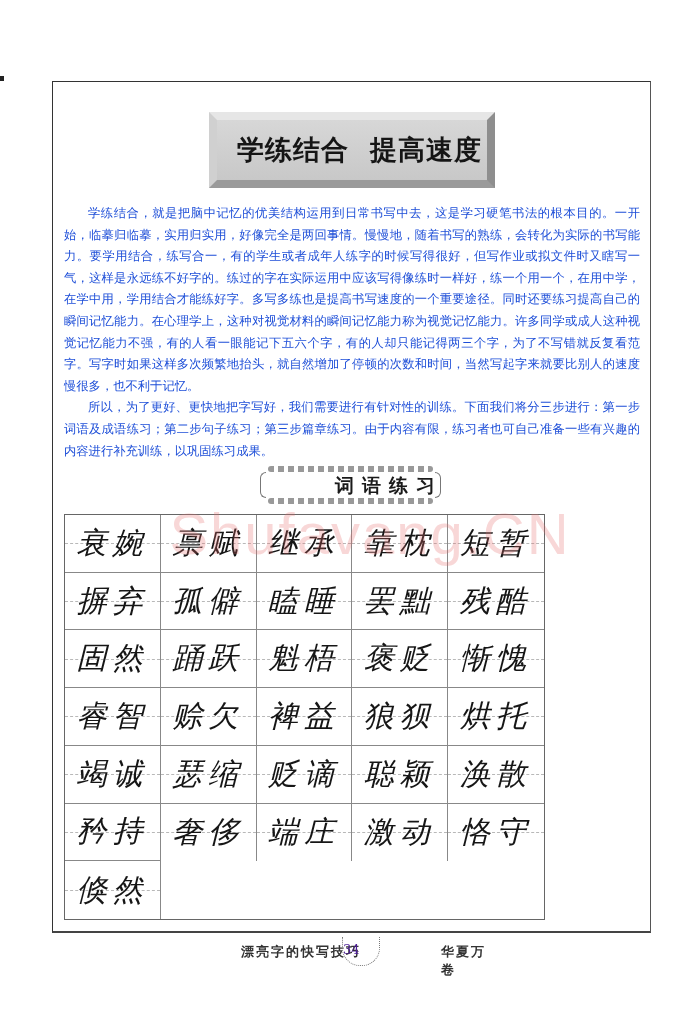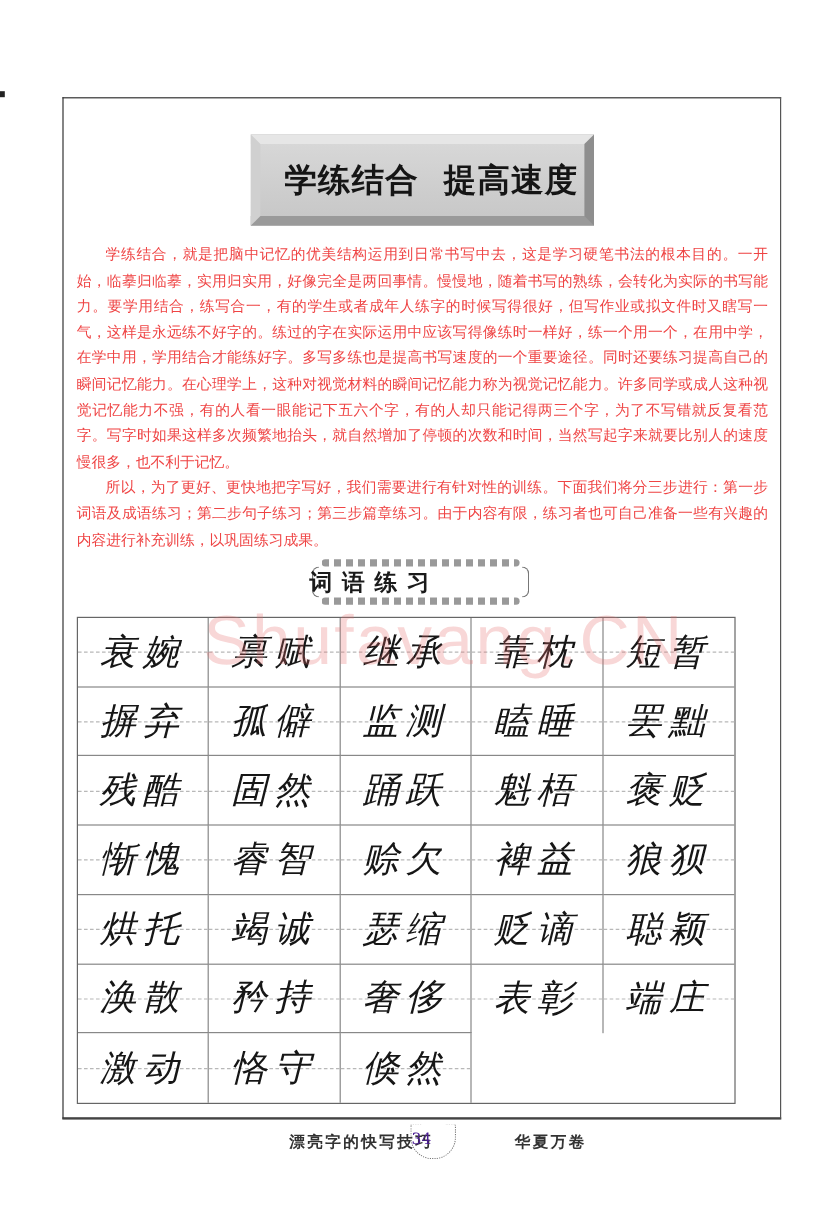--- a/index.html
+++ b/index.html
@@ -24,45 +24,45 @@
     border-right:8px solid #8e8e8e; border-bottom:8px solid #9a9a9a;
     box-sizing:border-box;
   }
   .title-text {
     position:absolute; left:0; right:0; top:20px; text-align:center;
     font-family:"DejaVu Sans", sans-serif; font-weight:bold; font-size:27px; color:#151515;
     letter-spacing:1px; white-space:pre;margin-left:15px;
   }
   .body-text {
     position:absolute; left:64px; top:203px; width:576px;
-    font-family:Liberation Mono, monospace; font-size:12.3px; line-height:21.6px; color:#ef4444;
+    font-family:Liberation Serif, serif; font-size:12.3px; line-height:21.6px; color:#1d4ed8;
     text-align:justify;
   }
   .body-text p { margin:0; text-indent:24px; }
   .section-header {
     position:absolute; left:258px; top:464px; width:185px; height:42px;
   }
   .section-header .wave-top, .section-header .wave-bottom {
     position:absolute; left:10px; right:10px; height:6px;
     background: repeating-linear-gradient(90deg, #777 0 6px, transparent 6px 10px);
     border-radius:3px; opacity:.75;
   }
   .section-header .wave-top { top:2px; }
   .section-header .wave-bottom { bottom:2px; }
   .section-header .bracket-left, .section-header .bracket-right {
     position:absolute; top:8px; bottom:8px; width:5px; border:1.5px solid #777;
   }
   .section-header .bracket-left { left:2px; border-right:none; border-radius:6px 0 0 6px; }
   .section-header .bracket-right { right:2px; border-left:none; border-radius:0 6px 6px 0; }
   .section-title {
-    position:absolute; left:0; right:0; top:9px; text-align:left;
+    position:absolute; left:0; right:0; top:9px; text-align:right;
     font-family:"DejaVu Sans", sans-serif; font-weight:bold; font-size:19px; letter-spacing:8px; color:#1a1a1a;
   }
   .grid {
-    position:absolute; left:64px; top:514px; width:549px; height:406px;
+    position:absolute; left:64px; top:514px; width:481px; height:406px;
     border:1px solid #666; box-sizing:border-box;
     display:grid; grid-template-columns: repeat(5, 1fr); grid-template-rows: repeat(7, 1fr);
   }
   .cell {
     position:relative; border-right:1px solid #888; border-bottom:1px solid #888;
     display:flex; align-items:center; justify-content:center;
   }
   .cell:nth-child(5n) { border-right:none; }
   .cell:nth-last-child(-n+5) { border-bottom:none; }
   .cell:after {
@@ -81,21 +81,21 @@
   }
   .footer {
     position:absolute; left:212px; top:937px; width:280px; height:30px;
   }
   .footer-left, .footer-right {
     position:absolute; top:6px; font-family:"DejaVu Sans", sans-serif; font-weight:bold; font-size:13px; color:#333;
     letter-spacing:2px;
     margin-left:29px;
   }
   .footer-left { left:0; }
-  .footer-right { left:188px; }
+  .footer-right { left:200px; }
   .page-number {
     position:absolute; left:130px; top:0; width:36px; height:28px;
     border-left:1.5px dotted #777; border-right:1.5px dotted #777; border-bottom:1.5px dotted #777;
     border-radius:0 0 18px 18px; 
     font-family:"DejaVu Serif", serif; font-size:13px; line-height:26px; color:#4c1d95;
   }
 </style>
 </head>
 <body>
 
@@ -137,23 +137,20 @@
   <div class="cell">
       <span class="cell-text">短暂</span>
     </div>
   <div class="cell">
       <span class="cell-text">摒弃</span>
     </div>
   <div class="cell">
       <span class="cell-text">孤僻</span>
     </div>
   <div class="cell">
-      <span class="cell-text">监测</span>
-    </div>
-  <div class="cell">
       <span class="cell-text">瞌睡</span>
     </div>
 
   <div class="cell">
       <span class="cell-text">罢黜</span>
     </div>
   <div class="cell">
       <span class="cell-text">残酷</span>
     </div>
   <div class="cell">
@@ -204,23 +201,20 @@
   <div class="cell">
       <span class="cell-text">涣散</span>
     </div>
   <div class="cell">
       <span class="cell-text">矜持</span>
     </div>
   <div class="cell">
       <span class="cell-text">奢侈</span>
     </div>
 
-  <div class="cell">
-      <span class="cell-text">表彰</span>
-    </div>
   <div class="cell">
       <span class="cell-text">端庄</span>
     </div>
   <div class="cell">
       <span class="cell-text">激动</span>
     </div>
   <div class="cell">
       <span class="cell-text">恪守</span>
     </div>
   <div class="cell">

